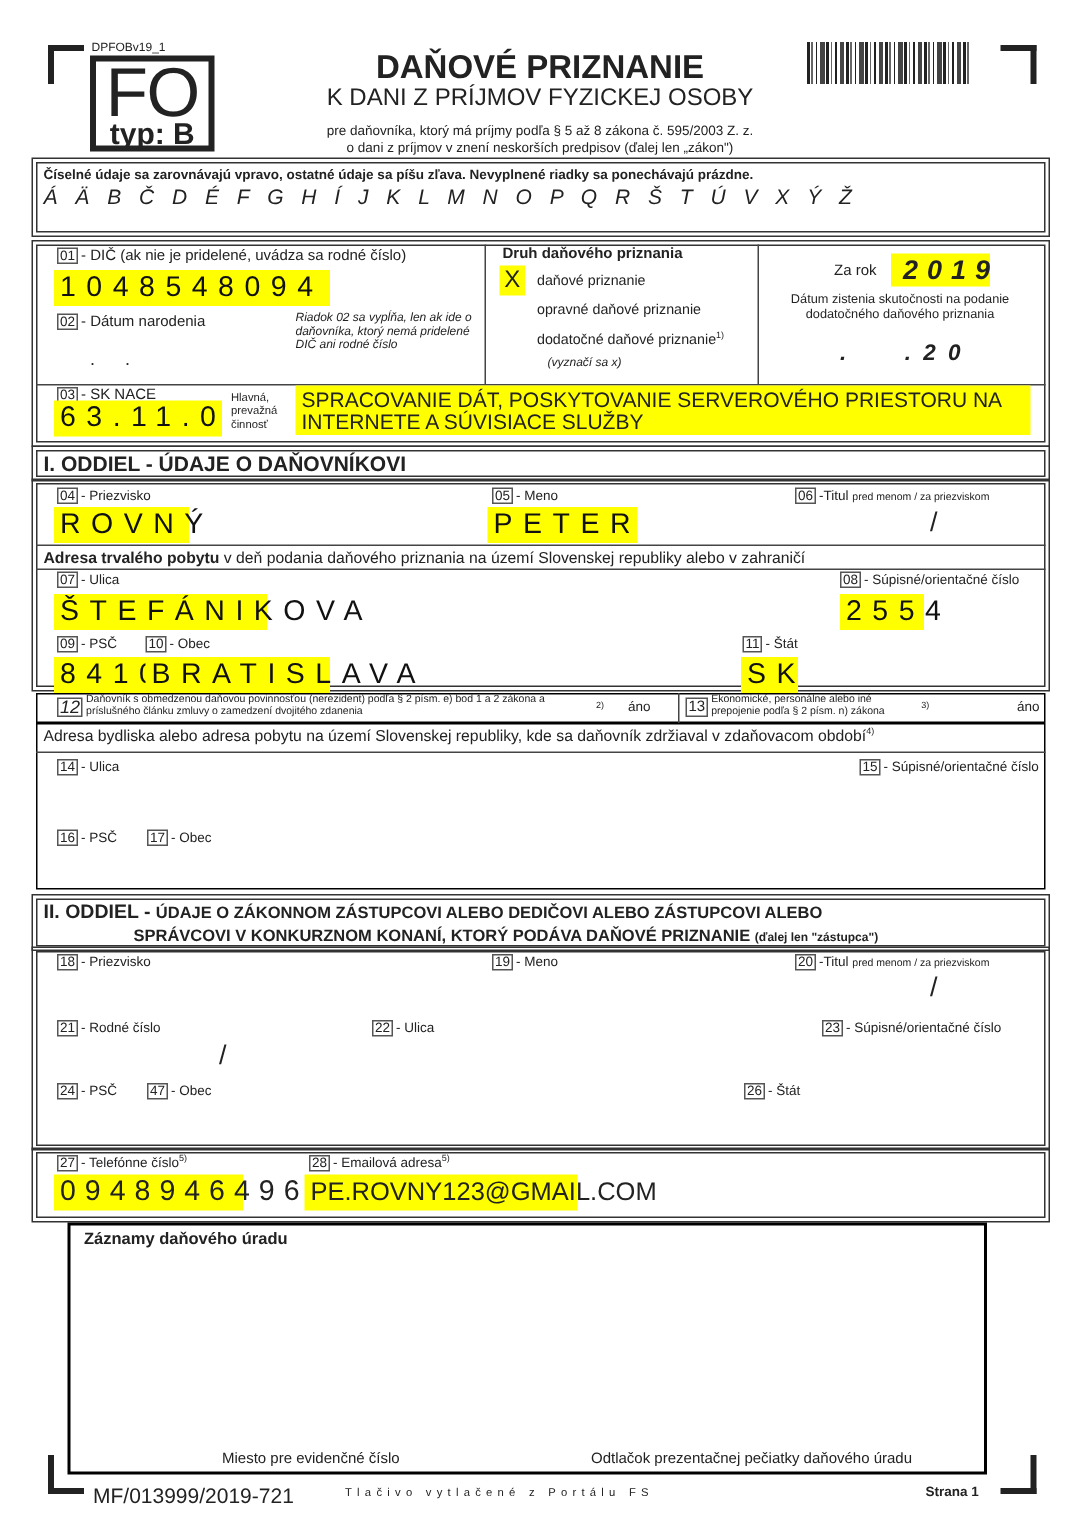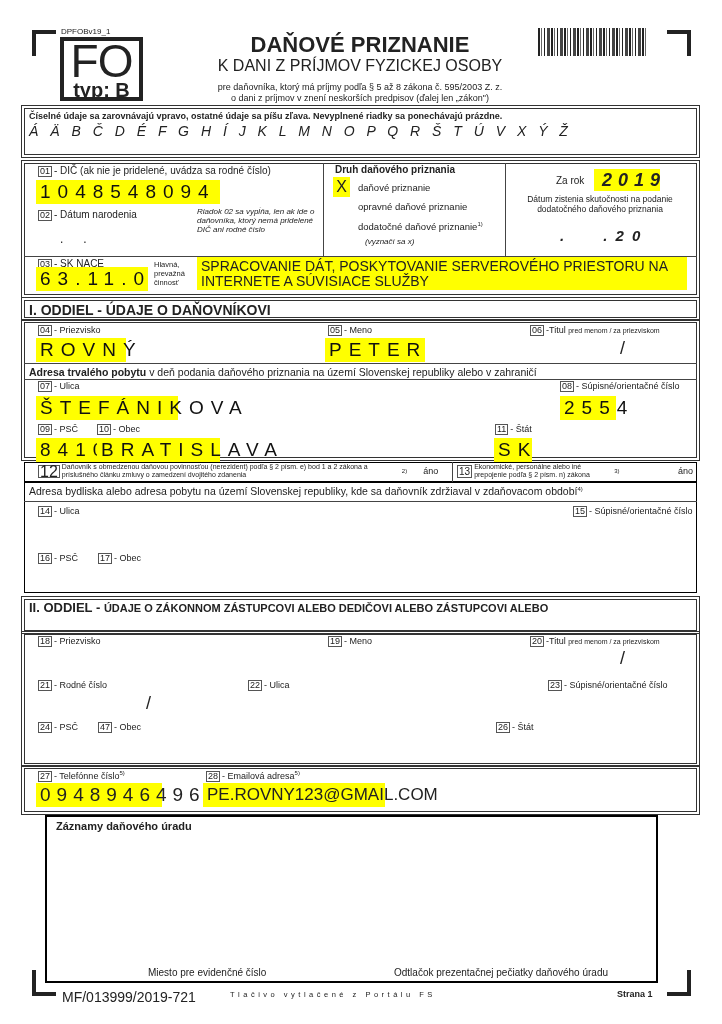--- a/index.html
+++ b/index.html
@@ -100,21 +100,21 @@
 <div class="abs lbl" style="left:38px;top:424px;"><span class="num">09</span><span>- PSČ</span></div>
 <div class="abs val hl" style="left:36px;top:438px;width:61px;">84101</div>
 <div class="abs lbl" style="left:97px;top:424px;"><span class="num">10</span><span>- Obec</span></div>
 <div class="abs val hl" style="left:97px;top:438px;width:115px;">BRATISLAVA</div>
 <div class="abs lbl" style="left:495px;top:424px;"><span class="num">11</span><span>- Štát</span></div>
 <div class="abs val hl" style="left:494px;top:438px;width:30px;">SK</div>
 
 <div class="box" style="left:24px;top:462px;width:673px;height:20px;border-width:1px;"></div>
 <div class="abs" style="left:452px;top:462px;width:1px;height:20px;background:#444;"></div>
 <div class="abs" style="left:38px;top:463px;width:410px;display:flex;align-items:center;">
-  <span class="num" style="font-size:16px;line-height:11px;">12</span>
+  <span class="num" style="font-size:12px;line-height:11px;font-style:italic;">12</span>
   <span style="font-size:7px;line-height:8px;width:340px;">Daňovník s obmedzenou daňovou povinnosťou (nerezident) podľa § 2 písm. e) bod 1 a 2 zákona a príslušného článku zmluvy o zamedzení dvojitého zdanenia</span>
     <sup>2)</sup>
   <span style="font-size:9px;margin-left:16px;">áno</span>
 </div>
 <div class="abs" style="left:457px;top:463px;width:236px;display:flex;align-items:center;">
   <span class="num" style="font-size:10px;line-height:11px;">13</span>
   <span style="font-size:7px;line-height:8px;width:140px;">Ekonomické, personálne alebo iné prepojenie podľa § 2 písm. n) zákona</span>
     <sup>3)</sup>
   <span style="font-size:9px;margin-left:auto;">áno</span>
 </div>
@@ -122,20 +122,21 @@
 <div class="box" style="left:24px;top:482px;width:673px;height:111px;border-width:1px;"></div>
 <div class="abs" style="left:29px;top:485px;font-size:10.5px;"><span>Adresa bydliska alebo adresa pobytu na území Slovenskej republiky, kde sa daňovník zdržiaval v zdaňovacom období</span><sup>4)</sup></div>
 <div class="abs" style="left:24px;top:501px;width:673px;height:1px;background:#444;"></div>
 <div class="abs lbl" style="left:38px;top:506px;"><span class="num">14</span><span>- Ulica</span></div>
 <div class="abs lbl" style="left:573px;top:506px;"><span class="num">15</span><span>- Súpisné/orientačné číslo</span></div>
 <div class="abs lbl" style="left:38px;top:553px;"><span class="num">16</span><span>- PSČ</span></div>
 <div class="abs lbl" style="left:98px;top:553px;"><span class="num">17</span><span>- Obec</span></div>
 
 <div class="dbl" style="left:24px;top:599px;width:673px;height:32px;padding:0 4px;">
   <div class="sect" style="font-size:13px;line-height:15px;"><span>II. ODDIEL - </span><span class="s2">ÚDAJE O ZÁKONNOM ZÁSTUPCOVI ALEBO DEDIČOVI ALEBO ZÁSTUPCOVI ALEBO</span></div>
+  <div class="sect" style="font-size:11px;line-height:15px;padding-left:60px;"><span>SPRÁVCOVI V KONKURZNOM KONANÍ, KTORÝ PODÁVA DAŇOVÉ PRIZNANIE</span> <span style="font-size:8px;">(ďalej len "zástupca")</span></div>
 </div>
 
 <div class="dbl" style="left:24px;top:634px;width:673px;height:130px;"></div>
 <div class="abs lbl" style="left:38px;top:636px;"><span class="num">18</span><span>- Priezvisko</span></div>
 <div class="abs lbl" style="left:328px;top:636px;"><span class="num">19</span><span>- Meno</span></div>
 <div class="abs lbl" style="left:530px;top:636px;"><span class="num">20</span><span>-Titul</span> <span class="small">pred menom / za priezviskom</span></div>
 <div class="abs" style="left:620px;top:648px;font-size:18px;">/</div>
 
 <div class="abs lbl" style="left:38px;top:680px;"><span class="num">21</span><span>- Rodné číslo</span></div>
 <div class="abs" style="left:146px;top:693px;font-size:18px;">/</div>

